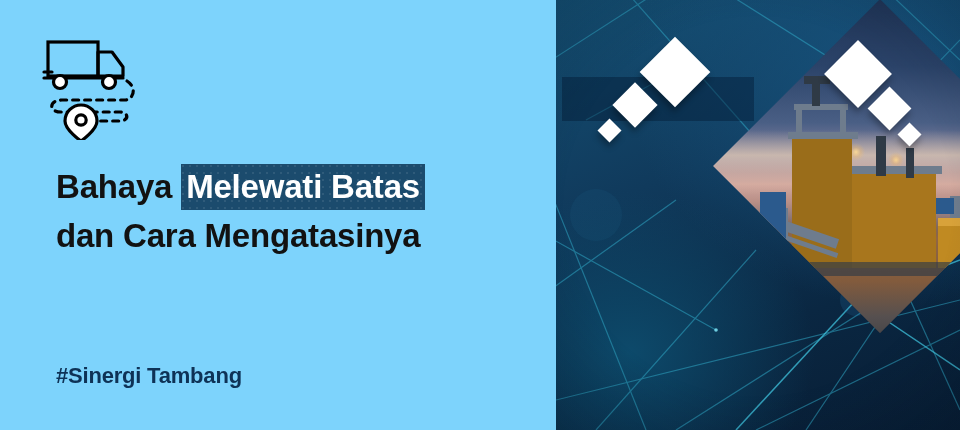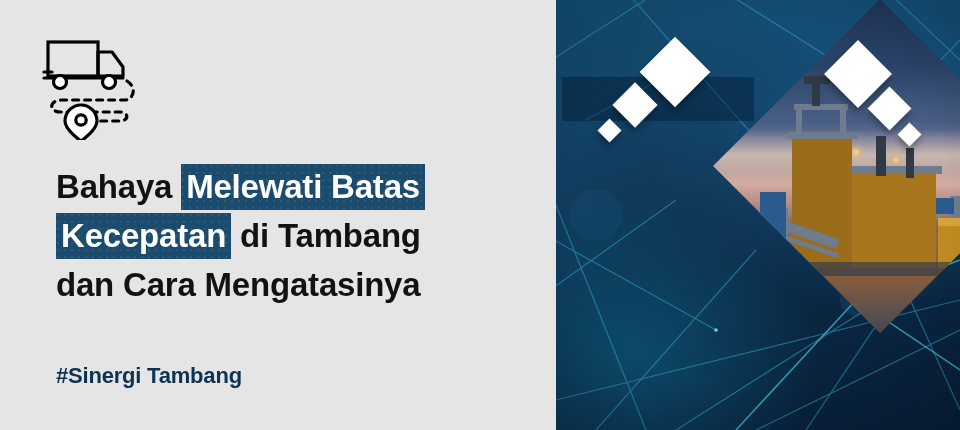--- a/index.html
+++ b/index.html
@@ -18,21 +18,21 @@
     overflow: hidden;
     background: #ffffff;
   }
 
   
   .left-panel {
     position: absolute;
     left: 0; top: 0;
     width: 556px;
     height: 430px;
-    background: #e5e5e5;
+    background: #7dd3fc;
   }
 
   
   .route-icon {
     position: absolute;
     left: 34px;
     top: 28px;
     width: 110px;
     height: 112px;
   }
@@ -216,21 +216,20 @@
 
         <path d="M93 53 C101 58 102 69 92 72 L28 72 C15 72 14 84 27 84 L86 84 C95 84 95 93 86 93 L66 93" stroke="#000000" stroke-width="3.2" fill="none" stroke-linecap="round" stroke-linejoin="round" stroke-dasharray="6 6"></path>
 
         <path d="M47 77 C55.8 77 63 84.2 63 93 C63 102 47 113 47 113 C47 113 31 102 31 93 C31 84.2 38.2 77 47 77 Z" stroke="#000000" stroke-width="3.2" fill="#ffffff" stroke-linejoin="round"></path>
         <circle cx="47" cy="92" r="5.2" stroke="#000000" stroke-width="3.2" fill="#ffffff"></circle>
       </svg>
     </div>
 
     <h1 class="headline">
       <span class="ln"><span>Bahaya </span><span class="hl">Melewati Batas</span></span>
-      <span class="ln"><span class="hl">Kecepatan</span><span> di Tambang</span></span>
       <span class="ln">dan Cara Mengatasinya</span>
     </h1>
 
     <p class="hashtag">#Sinergi Tambang</p>
   </div>
 
   <div class="right-panel">
 
     <div class="net-lines">
       <svg viewBox="0 0 404 430" xmlns="http://www.w3.org/2000/svg">

